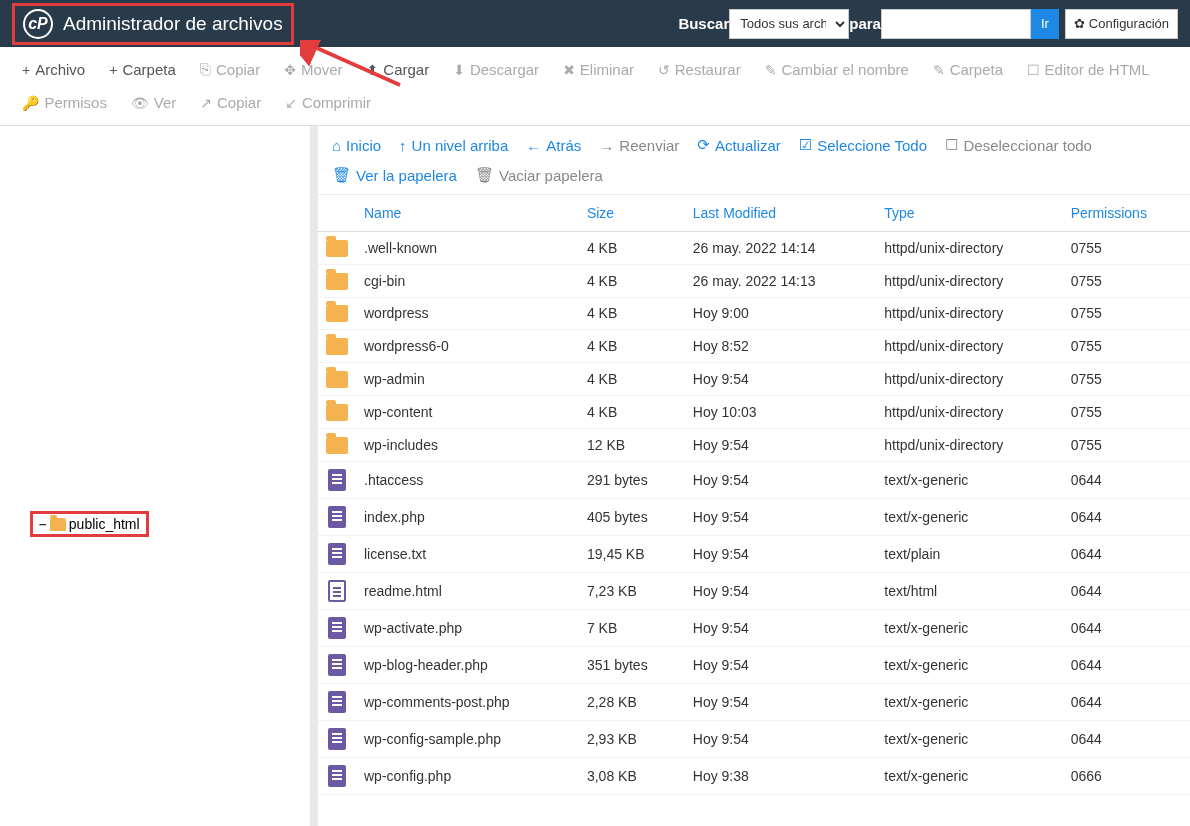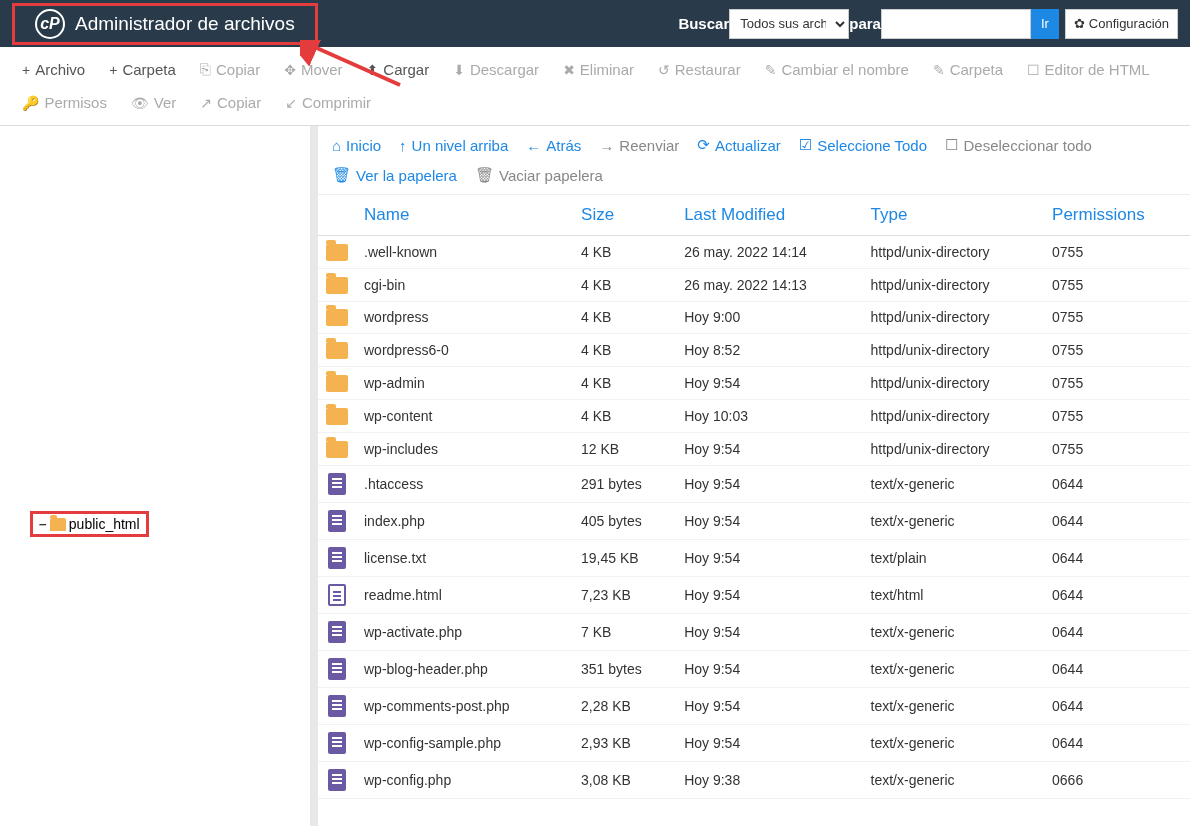--- a/index.html
+++ b/index.html
@@ -1,19 +1,19 @@
 <!DOCTYPE html>
 <html><head>
 <meta charset="utf-8">
 <style>
 * { box-sizing: border-box; margin: 0; padding: 0; }
 body { font-family: -apple-system, BlinkMacSystemFont, "Segoe UI", Arial, sans-serif; font-size: 14px; background: #fff; width: 1190px; height: 826px; overflow: hidden; position: relative; }
 
 .topbar { background: #293a4a; color: #fff; height: 47px; display: flex; align-items: center; padding: 0 12px; }
-.title-box { border: 3px solid #e43c3c; padding: 3px 20px; display: flex; align-items: center; gap: 10px; font-size: 19px; font-weight: 400; }
+.title-box { border: 3px solid #e43c3c; padding: 3px 8px; display: flex; align-items: center; gap: 10px; font-size: 19px; font-weight: 400; }
 .cp-logo { width: 30px; height: 30px; border: 2px solid #fff; border-radius: 50%; display: flex; align-items: center; justify-content: center; font-weight: bold; font-size: 16px; font-style: italic; }
 .search-area { margin-left: auto; display: flex; align-items: center; }
 .search-label { font-weight: 600; font-size: 15px; }
 .search-select { height: 30px; padding: 0 6px; font-size: 13px; border: 1px solid #ccc; background: #fff; color: #333; width: 120px; }
 .search-input { height: 30px; width: 150px; border: 1px solid #ccc; padding: 0 6px; }
 .go-btn { background: #1e88e5; color: #ffffff; border: none; height: 30px; padding: 0 10px; font-size: 13px; cursor: pointer; }
 .config-btn { background: #fff; color: #333; border: 1px solid #ccc; height: 30px; padding: 0 8px; font-size: 13px; display: flex; align-items: center; gap: 4px; cursor: pointer; margin-left: 6px; }
 
 .toolbar { background: #fff; border-bottom: 1px solid #ddd; padding: 8px 12px; display: flex; flex-wrap: wrap; gap: 4px; align-items: center; }
 .tool-btn { background: transparent; border: none; padding: 6px 10px; font-size: 15px; color: #555; cursor: pointer; display: flex; align-items: center; gap: 5px; }
@@ -27,21 +27,21 @@
 .folder-sm { width: 16px; height: 13px; background: #f4b350; border-radius: 2px 2px 0 0; display: inline-block; position: relative; }
 .folder-sm::before { content: ""; position: absolute; top: -3px; left: 0; width: 7px; height: 3px; background: #f4b350; border-radius: 2px 2px 0 0; }
 
 .content { flex: 1; display: flex; flex-direction: column; overflow: hidden; }
 .action-bar { padding: 10px 14px; display: flex; flex-wrap: wrap; gap: 18px; row-gap: 12px; border-bottom: 1px solid #eee; }
 .action-link { color: #1e88e5; font-size: 15px; text-decoration: none; display: flex; align-items: center; gap: 5px; cursor: pointer; }
 .action-link.muted { color: #888; }
 
 .table-wrap { flex: 1; overflow-y: auto; }
 table { width: 100%; border-collapse: collapse; font-size: 14px; }
-thead th { text-align: left; padding: 10px 8px; color: #1e88e5; font-weight: 400; font-size: 17px; border-bottom: 1px solid #ddd; background: #fff; position: sticky; top: 0; }
+thead th { text-align: left; padding: 10px 8px; color: #1e88e5; font-weight: 400; font-size: 14px; border-bottom: 1px solid #ddd; background: #fff; position: sticky; top: 0; }
 thead th:first-child { width: 38px; }
 tbody td { padding: 7px 8px; color: #333; border-bottom: 1px solid #f2f2f2; }
 tbody td:first-child { text-align: center; }
 .icon-folder { width: 22px; height: 17px; background: #f4b350; border-radius: 2px; display: inline-block; position: relative; vertical-align: middle; }
 .icon-folder::before { content: ""; position: absolute; top: -4px; left: 0; width: 10px; height: 4px; background: #f4b350; border-radius: 2px 2px 0 0; }
 .icon-file { width: 18px; height: 22px; background: #6b5aa3; border-radius: 2px; display: inline-block; position: relative; vertical-align: middle; }
 .icon-file::after { content: ""; position: absolute; top: 5px; left: 4px; right: 4px; height: 2px; background: #fff; box-shadow: 0 4px 0 #fff, 0 8px 0 #fff; }
 .icon-file.outline { background: #fff; border: 2px solid #6b5aa3; }
 .icon-file.outline::after { background: #6b5aa3; box-shadow: 0 4px 0 #6b5aa3, 0 8px 0 #6b5aa3; left: 3px; right: 3px; }
 .icon-zip { width: 18px; height: 22px; background: #fff; border: 2px solid #6b5aa3; border-radius: 2px; display: inline-block; position: relative; vertical-align: middle; }

